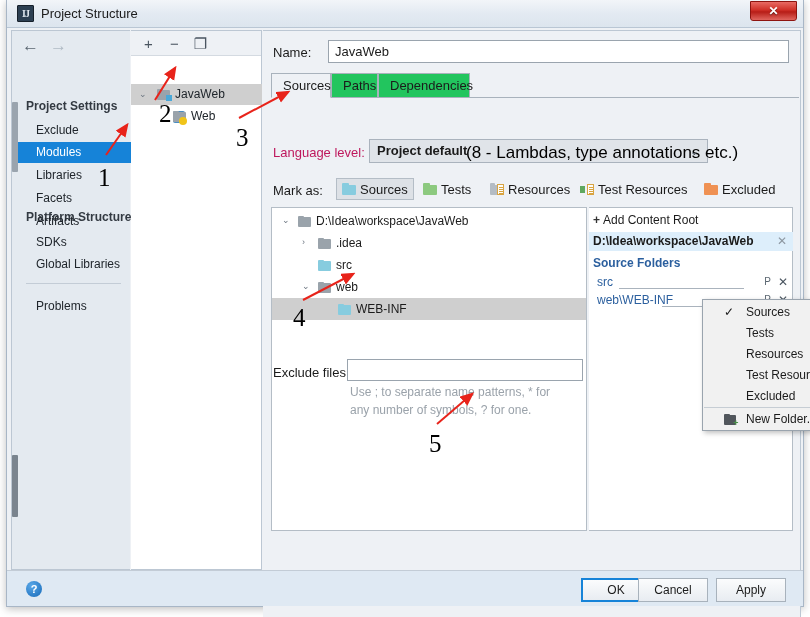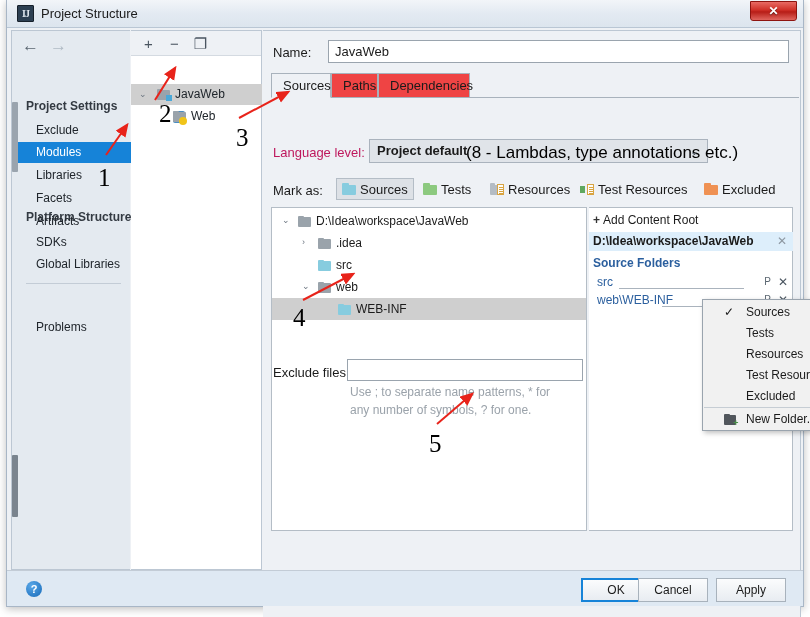--- a/index.html
+++ b/index.html
@@ -202,21 +202,21 @@
   .tabstrip {
     position: absolute; left: 8px; top: 42px;
     width: 528px; height: 25px;
     border-bottom: 1px solid #a8b2bc;
   }
   .tab {
     position: absolute; top: 0; height: 25px;
     padding: 0 11px;
     line-height: 24px;
     font-size: 13px; color: #1b1b1b;
-    background: #ef4444;
+    background: #22c55e;
     border: 1px solid #a8b2bc;
     cursor: pointer;
     white-space: nowrap;
   }
   .tab.active {
     background: #eef1f5;
     border-bottom: 1px solid #eef1f5;
     z-index: 2;
   }
 
@@ -482,21 +482,21 @@
           <div class="side-group" style="top: 179px;">Platform Structure</div>
         </div>
       <div id="side-items">
           <div class="side-item" style="top: 89px;">Exclude</div>
           <div class="side-item selected" style="top: 111px;">Modules</div>
           <div class="side-item" style="top: 134px;">Libraries</div>
           <div class="side-item" style="top: 157px;">Facets</div>
           <div class="side-item" style="top: 180px;">Artifacts</div>
           <div class="side-item" style="top: 201px;">SDKs</div>
           <div class="side-item" style="top: 223px;">Global Libraries</div>
-          <div class="side-item" style="top: 265px; margin-top: 21px;">Problems</div>
+          <div class="side-item" style="top: 265px;">Problems</div>
         </div>
       <div class="side-sep" style="top:252px"></div>
     </div>
     <div class="side-scroll"></div>
     <div class="side-scroll2"></div>
 
     <div class="modpanel">
       <div class="modtoolbar">
         <div id="mod-toolbar-btns">
             <div class="tb-btn" style="left: 8px;">+</div>

